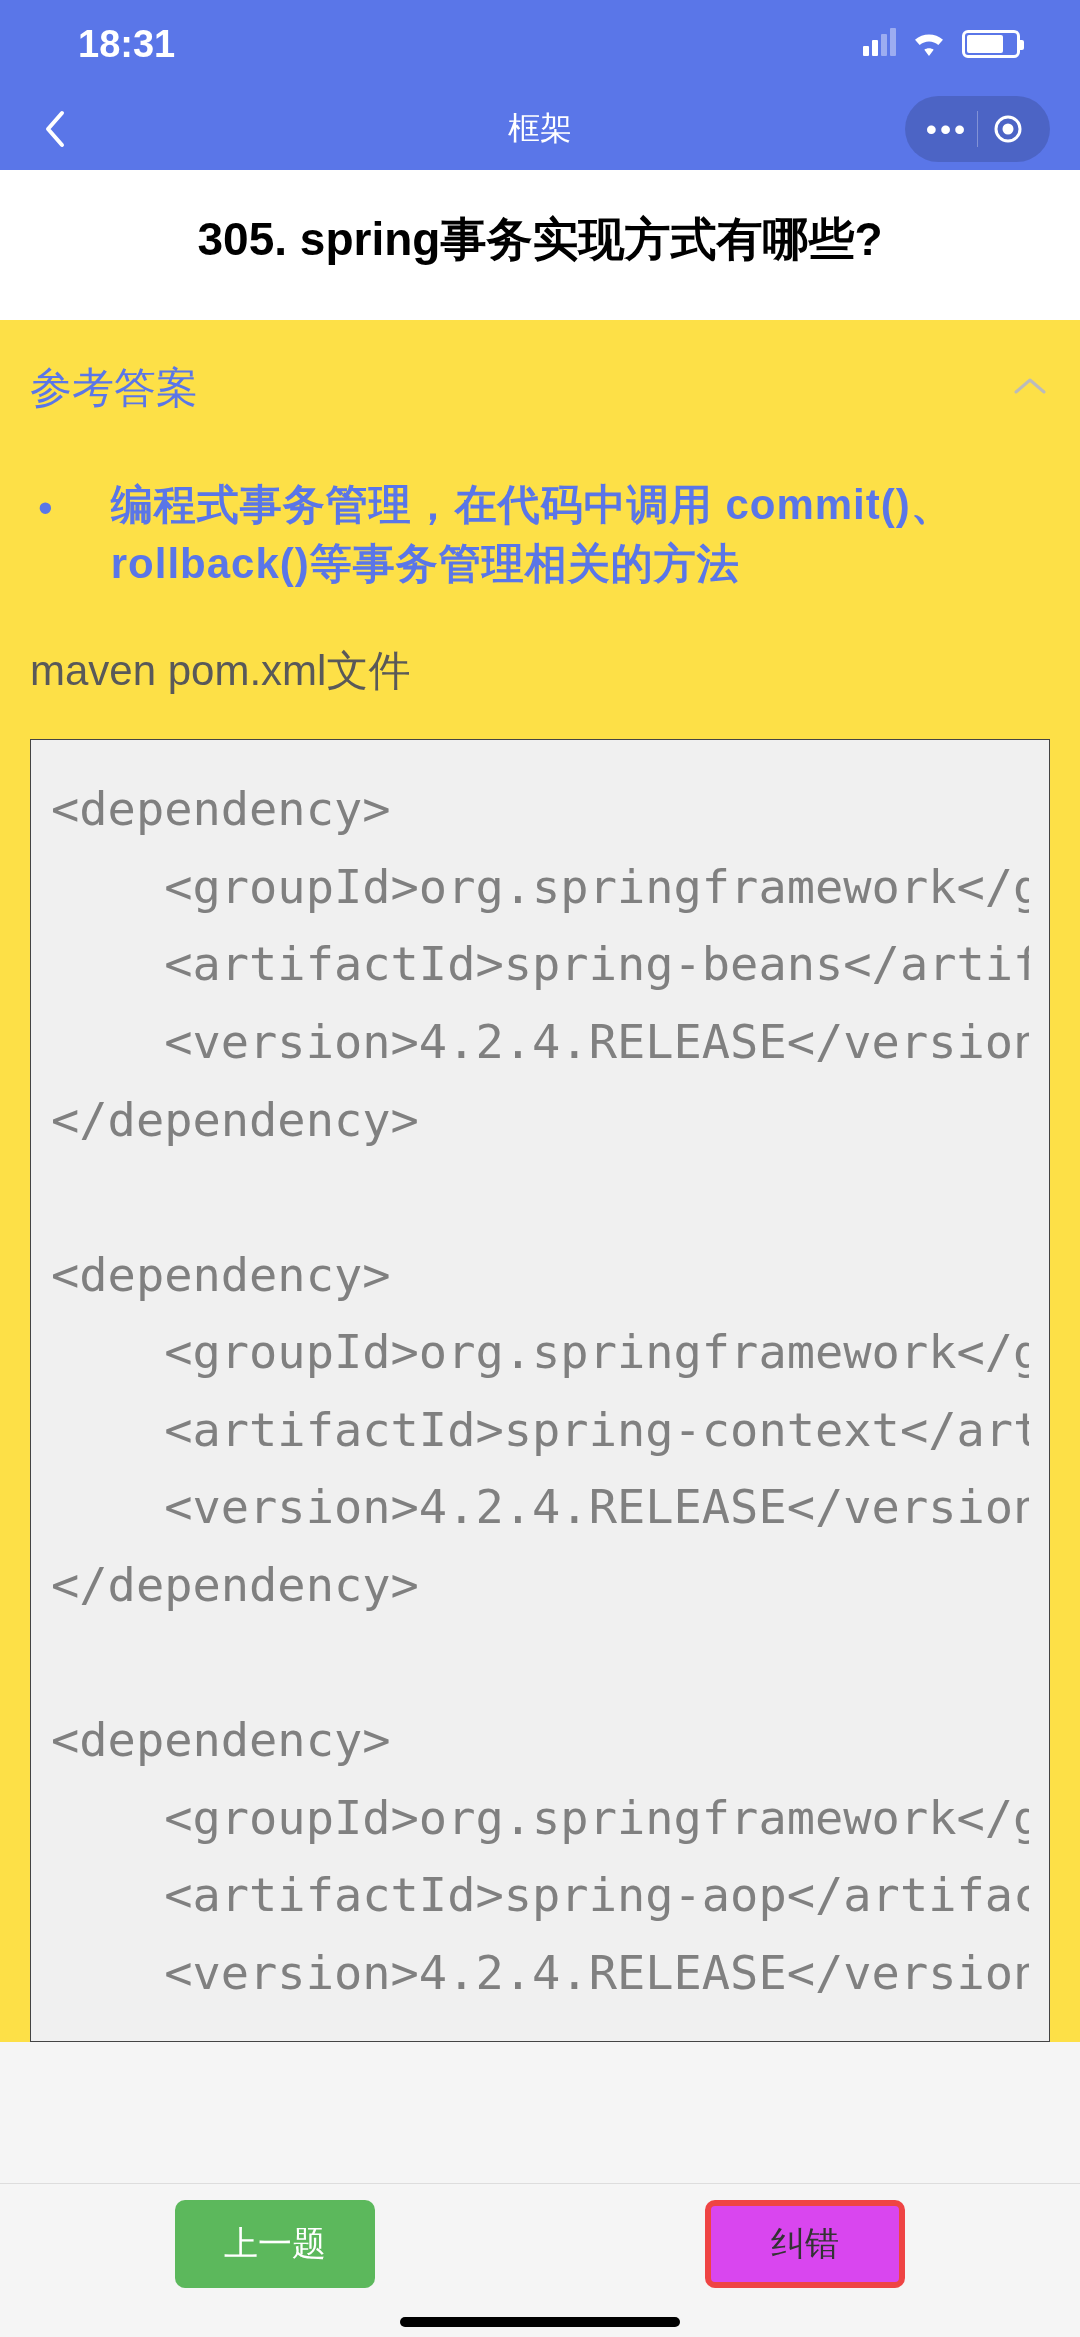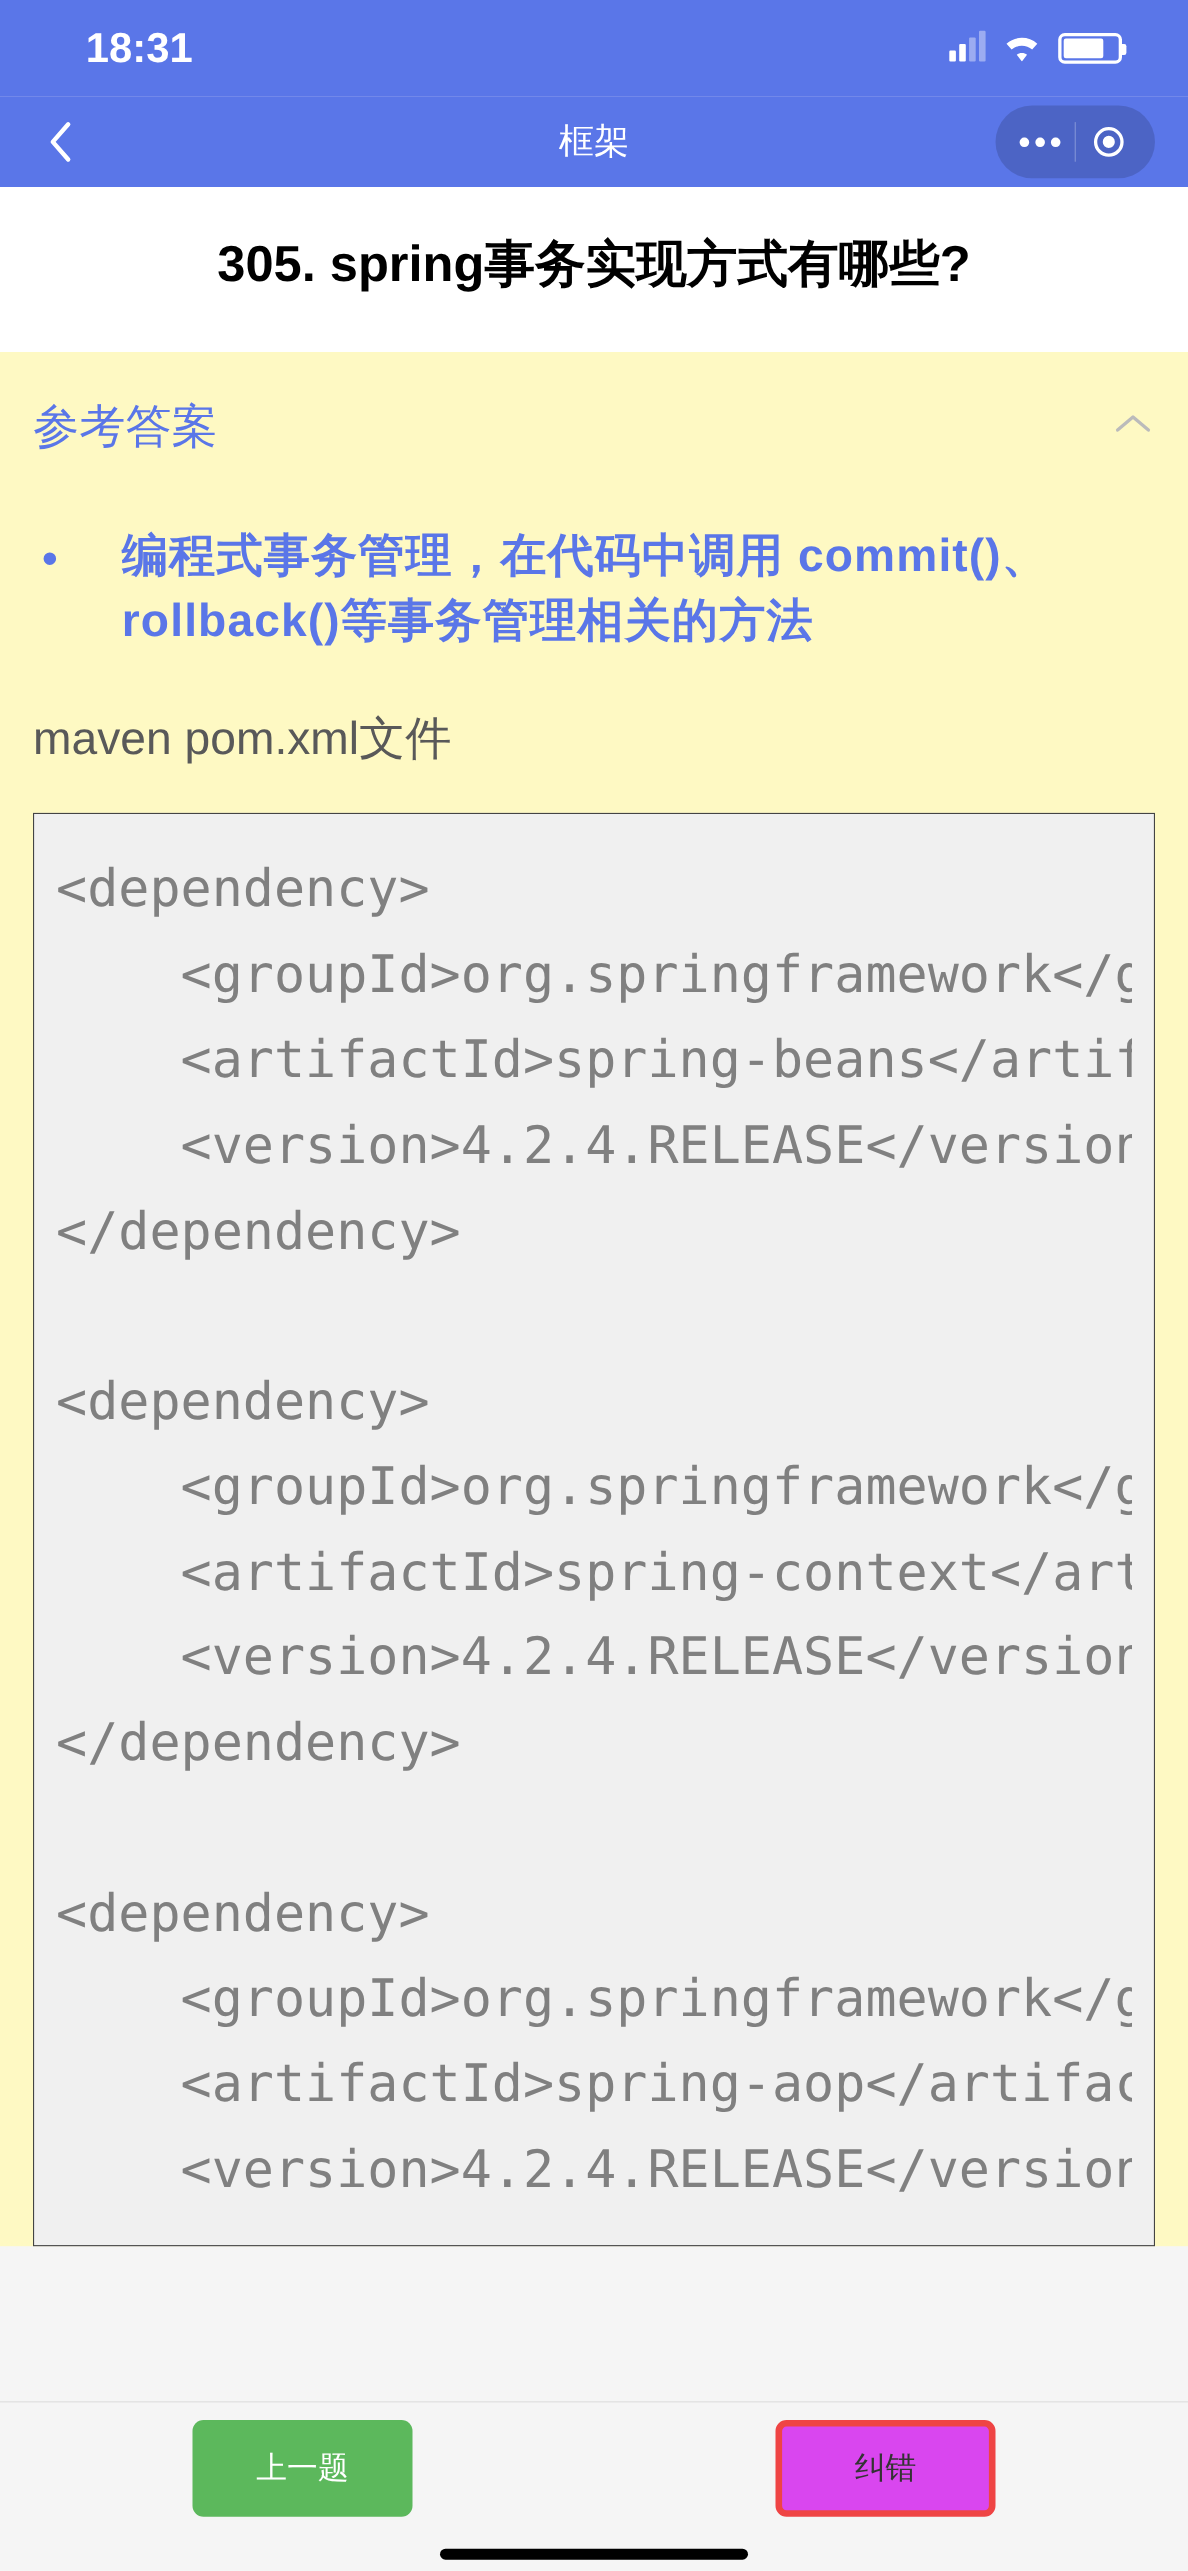--- a/index.html
+++ b/index.html
@@ -135,21 +135,21 @@
       padding: 40px 28px 50px;
     }
     .question-title {
       font-size: 46px;
       font-weight: 700;
       color: #000;
       line-height: 1.3;
       text-align: center;
     }
     .answer-section {
-      background: #fef9c3;
+      background: #fde047;
       padding: 40px 30px 0;
     }
     .answer-header {
       display: flex;
       justify-content: space-between;
       align-items: center;
       margin-bottom: 60px;
     }
     .answer-label {
       color: #5a76e8;
@@ -212,21 +212,21 @@
       padding: 0 10px;
       border-top: 1px solid #ddd;
     }
     .bottom-btn {
       width: 200px;
       height: 88px;
       border-radius: 10px;
       display: flex;
       align-items: center;
       justify-content: center;
-      font-size: 28px;
+      font-size: 34px;
       font-weight: 400;
       border: none;
     }
     .bottom-btn.green {
       background: #5cb85c;
       color: white;
     }
     .bottom-btn.white {
       background: #d946ef;
       color: #333;

